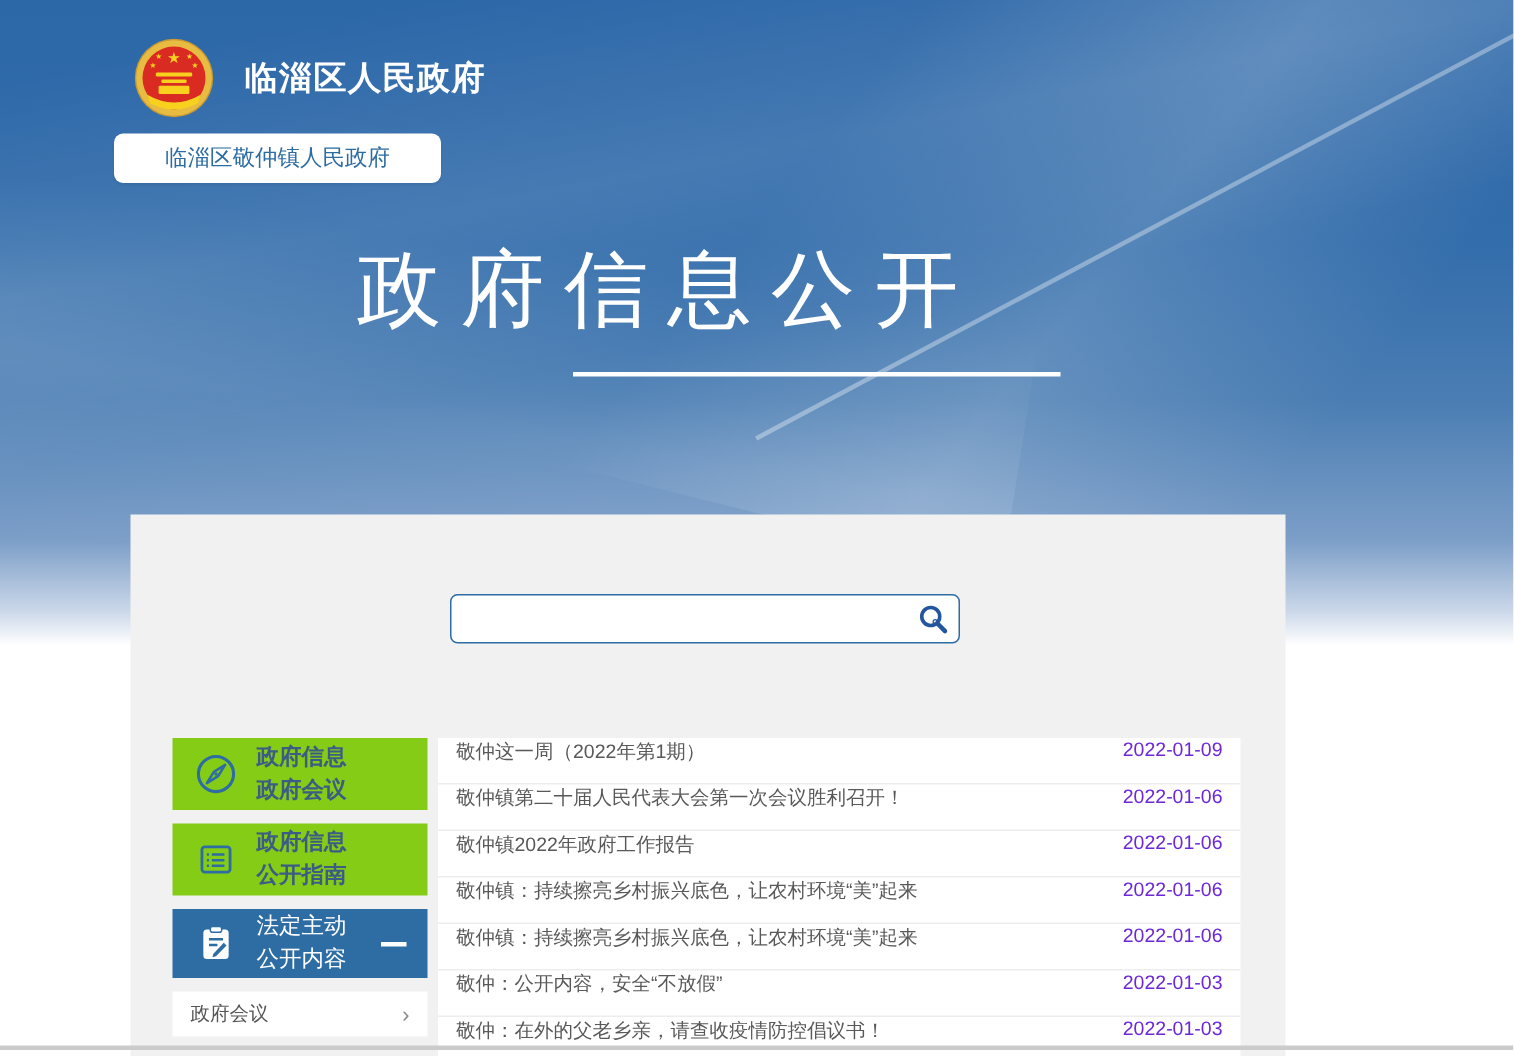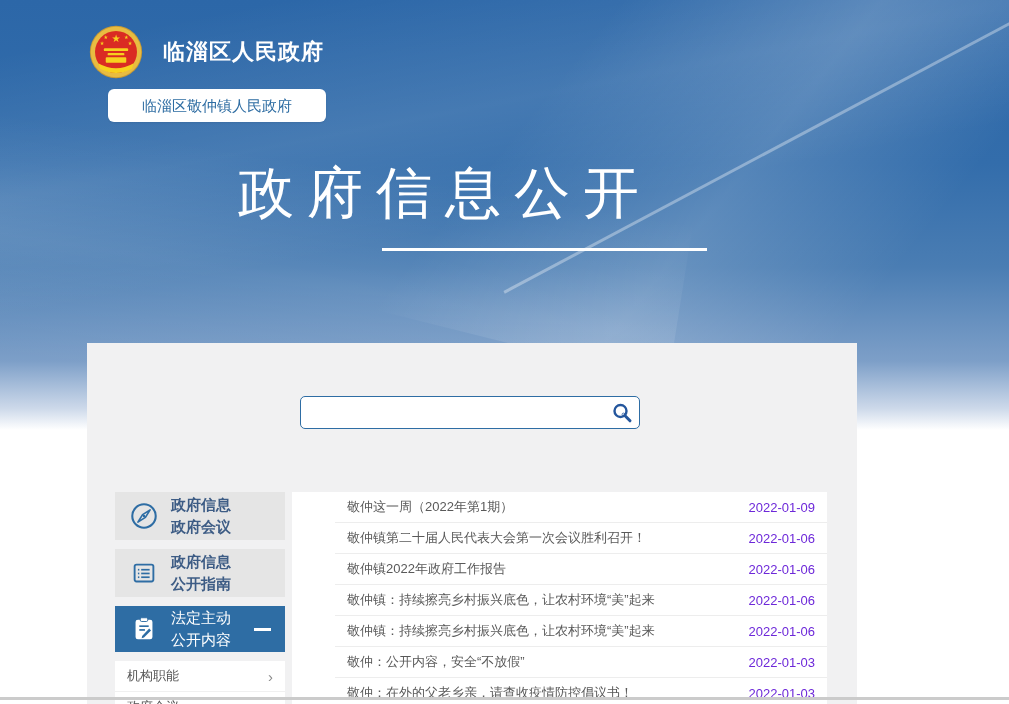--- a/index.html
+++ b/index.html
@@ -25,21 +25,21 @@
     transform:rotate(9deg);}
   .streak.s4{width:600px;height:3px;right:-60px;top:150px;background:rgba(255,255,255,.35);transform:rotate(-28deg);}
 
   
   .logo{position:absolute;left:88px;top:24px;width:56px;height:56px;}
   .site-name{
     position:absolute;left:163px;top:37px;color:#ffffff;font-size:22px;font-weight:bold;
     letter-spacing:1px;cursor:pointer;
   }
   .sub-btn{
-    position:absolute;left:108px;top:89px;width:218px;height:33px;background:#ffffff;
+    position:absolute;left:76px;top:89px;width:218px;height:33px;background:#ffffff;
     border-radius:6px;color:#2d6ca2;font-size:15px;line-height:33px;text-align:center;
     cursor:pointer;box-shadow:0 1px 2px rgba(0,0,0,.08);
   }
   .big-title{
     position:absolute;left:0;top:156px;width:890px;text-align:center;
     color:#ffffff;font-size:56px;font-weight:normal;letter-spacing:13px;
   }
   .title-underline{position:absolute;left:382px;top:248px;width:325px;height:3px;background:#ffffff;}
 
   
@@ -51,41 +51,41 @@
   }
   .search-box input{
     flex:1;border:none;outline:none;background:transparent;height:100%;
     padding:0 10px;font-size:14px;color:#333;font-family:"Liberation Sans","DejaVu Sans",sans-serif;
   }
   .search-btn{width:34px;height:100%;display:flex;align-items:center;justify-content:center;cursor:pointer;background:transparent;border:none;}
 
   
   .sidebar{position:absolute;left:115px;top:492px;width:170px;}
   .side-card{
-    height:48px;background:#e5e5e5;margin-bottom:9px;display:flex;align-items:center;
+    height:48px;background:#84cc16;margin-bottom:9px;display:flex;align-items:center;
     cursor:pointer;
   }
   .side-card .icon{width:30px;height:30px;margin:0 12px 0 14px;flex:0 0 auto;}
   .side-card .lbl{font-size:15px;line-height:22px;color:#3d5c85;font-weight:bold;}
   .side-card.active{background:#2e6da4;height:46px;}
   .side-card.active .lbl{color:#ffffff;font-weight:normal;}
   .minus-dash{width:17px;height:3px;background:#ffffff;margin-left:auto;margin-right:14px;}
 
   .submenu{background:#ffffff;}
   .submenu-item{
     height:30px;display:flex;align-items:center;justify-content:space-between;
     padding:0 12px;font-size:13px;color:#555555;cursor:pointer;border-bottom:1px solid #f0f0f0;
   }
   .submenu-item .chev{color:#8a8a8a;font-size:15px;}
 
   
   .news{position:absolute;left:292px;top:492px;width:535px;background:#ffffff;}
   .news-row{
-    height:30px;display:flex;align-items:center;justify-content:space-between;
-    padding:0 12px;border-bottom:1px solid #ededed;cursor:pointer;margin-left:43px;
+    height:30px;display:flex;justify-content:space-between;
+    padding:0 12px;border-bottom:1px solid #ededed;cursor:pointer;
   }
   .news-row:last-child{border-bottom:1px solid #e7e7e7;}
   .news-title{font-size:13px;color:#595959;white-space:nowrap;overflow:hidden;text-overflow:ellipsis;max-width:400px;}
   .news-date{font-size:13px;color:#6d28d9;flex:0 0 auto;margin-left:10px;}
 
   .bottom-line{position:absolute;left:0;top:697px;width:1009px;height:3px;background:#cbcbcb;}
 </style>
 </head>
 <body>
 
@@ -179,24 +179,20 @@
     </span>
     <span class="lbl">
       <span>法定主动</span><br>
       <span>公开内容</span>
     </span>
     <span class="minus-dash"></span>
   </div>
 
   <div class="submenu">
 
-      <div class="submenu-item">
-        <span>机构职能</span>
-        <span class="chev">›</span>
-      </div>
 
       <div class="submenu-item">
         <span>政府会议</span>
         <span class="chev">›</span>
       </div>
     </div>
 </div>
 
 <div class="news">
 

